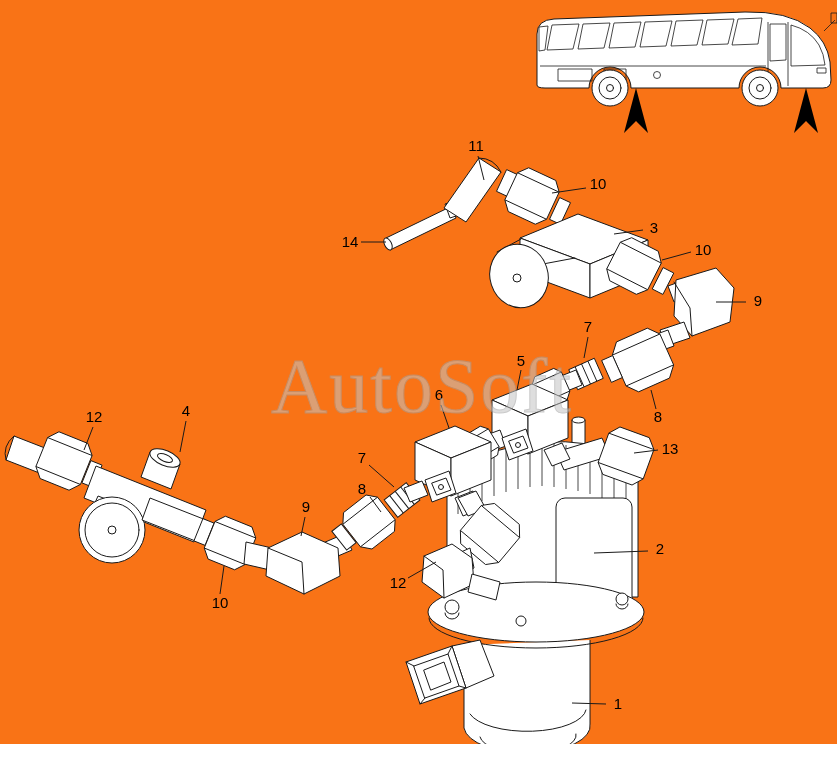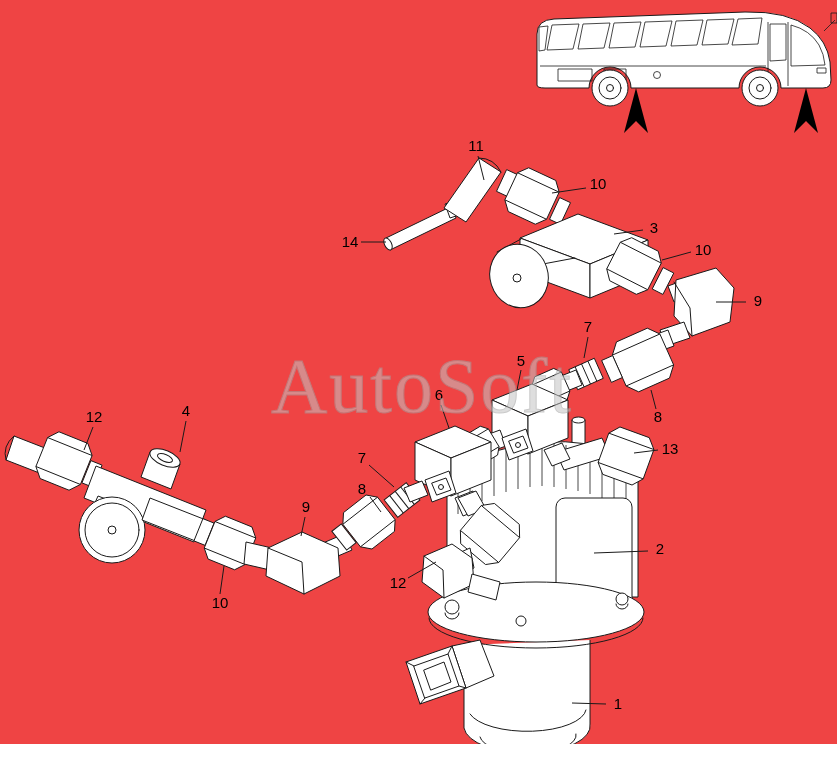--- a/index.html
+++ b/index.html
@@ -1,16 +1,16 @@
 <!DOCTYPE html>
 <html><head>
 <meta charset="utf-8">
 <style>
   html,body{margin:0;padding:0;background:#ffffff;}
-  .stage{position:relative;width:837px;height:744px;background:#ef4444;overflow:hidden;
+  .stage{position:relative;width:837px;height:744px;background:#f97316;overflow:hidden;
          font-family:"Liberation Sans",sans-serif;}
   svg{display:block;width:837px;height:764px;}
   .part{fill:#ffffff;stroke:#1a1a1a;stroke-width:1;stroke-linejoin:round;}
   .ln{fill:none;stroke:#1a1a1a;stroke-width:1;stroke-linejoin:round;stroke-linecap:round;}
   .thin{fill:none;stroke:#1a1a1a;stroke-width:0.8;stroke-linejoin:round;}
   .leader{stroke:#1a1a1a;stroke-width:1;fill:none;}
   .lbl{font-family:"Liberation Sans",sans-serif;font-size:15px;fill:#000;text-anchor:middle;}
   .arrow{fill:#000;stroke:none;}
   .wm{font-family:"Liberation Serif",serif;font-size:78px;letter-spacing:2px;
       text-anchor:middle;opacity:0.55;stroke:#a0a0a0;stroke-width:1;}

